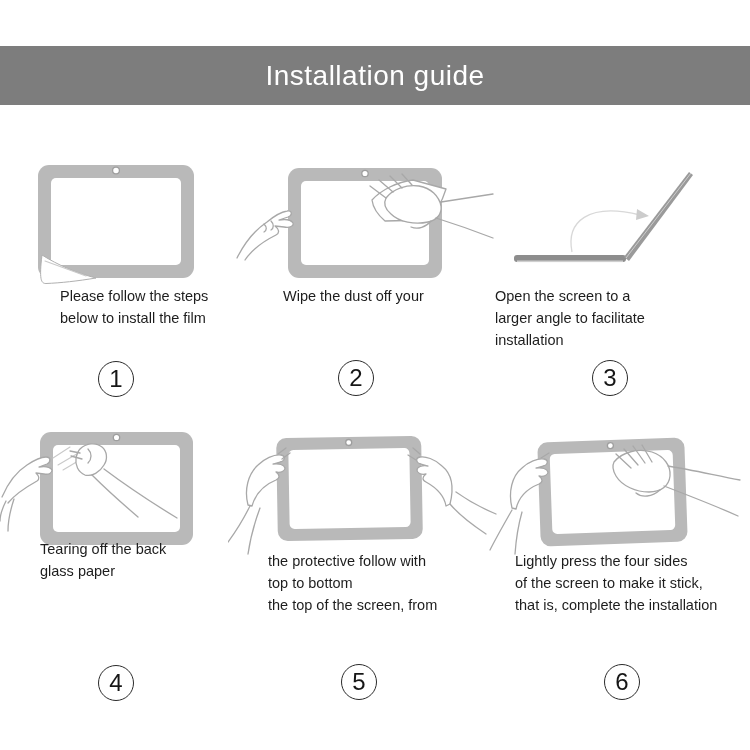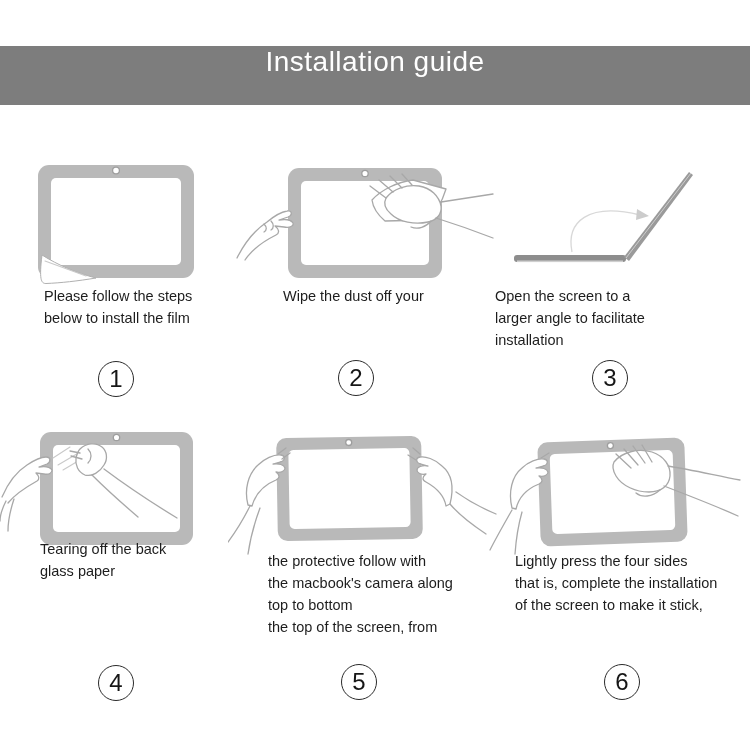--- a/index.html
+++ b/index.html
@@ -6,21 +6,21 @@
     --header-bg:#7d7d7d; --header-fg:#ffffff; --frame-gray:#b9b9b9;
     --line-gray:#a8a8a8; --ink:#1d1d1d; --badge-ring:#2b2b2b;
   }
   html,body{margin:0;padding:0}
   body{
     width:750px;height:750px;position:relative;overflow:hidden;background:#ffffff;
     font-family:"Liberation Sans","DejaVu Sans",sans-serif;color:var(--ink);
   }
   .banner{
     position:absolute;left:0;top:46px;width:750px;height:59px;background:var(--header-bg);
-    display:flex;align-items:flex-start;justify-content:center;
+    display:flex;align-items:center;justify-content:center;
   }
   .banner h1{margin:0;font-weight:400;font-size:28px;letter-spacing:.5px;color:var(--header-fg)}
   .illus{position:absolute;display:block}
   .caption{position:absolute;font-size:14.5px;line-height:22px;white-space:nowrap}
   .badge{
     position:absolute;width:34px;height:34px;border:1.5px solid var(--badge-ring);border-radius:50%;
     display:flex;align-items:center;justify-content:center;font-size:24px;color:#161616;
   }
   
   .frame{fill:var(--frame-gray)}
@@ -45,21 +45,21 @@
       <g>
         <rect class="frame" x="8" y="5" width="156" height="113" rx="11"></rect>
         <rect class="screen" x="21" y="18" width="130" height="87" rx="5"></rect>
         <circle class="cam" cx="86" cy="10.5" r="3.4"></circle>
       </g>
       <g>
         <path class="peel" d="M12,95 C28,105 46,113 66,118 C48,121 30,123 16,123.5 C11,123.7 9,119 12,95 Z"></path>
         <path class="lnl" d="M15,101 L56,116"></path>
       </g>
     </svg>
-    <div class="caption" style="left:44px;top:285px">
+    <div class="caption" style="left:60px;top:285px">
       <div>Please follow the steps</div>
       <div>below to install the film</div>
     </div>
     <div class="badge" style="left:98px;top:361px">1</div>
   </section>
 
   <section>
     <svg class="illus" style="left:235px;top:158px" width="260" height="130" viewBox="0 0 260 130">
       <g>
         <rect class="frame" x="53" y="10" width="154" height="110" rx="11"></rect>
@@ -162,21 +162,20 @@
       <g>
         <path class="hand" d="M222,76 C226,60 224,46 214,38 C207,31 197,28 192,29 C187,30 188,35 193,36 L200,38 C194,37 189,39 189,42 C189,45 193,47 198,46 C194,49 194,52 198,54 C207,59 216,66 218,78 Z"></path>
         <path class="ln" d="M192,26 L185,20"></path>
         <path class="ln" d="M188,32 L180,27"></path>
         <path class="ln" d="M222,76 C232,88 246,98 258,106"></path>
         <path class="ln" d="M228,64 C242,74 256,81 268,86"></path>
       </g>
     </svg>
     <div class="caption" style="left:268px;top:550px">
       <div>the protective follow with</div>
-      <div>the macbook's camera along</div>
       <div>top to bottom</div>
       <div>the top of the screen, from</div>
     </div>
     <div class="badge" style="left:341px;top:664px">5</div>
   </section>
 
   <section>
     <svg class="illus" style="left:488px;top:428px" width="262" height="132" viewBox="0 0 262 132">
       <g transform="rotate(-2 125 64)">
         <rect class="frame" x="51" y="12" width="147" height="104" rx="10"></rect>
@@ -195,19 +194,19 @@
         <path class="ln" d="M136,21 L150,37"></path>
         <path class="ln" d="M145,18 L157,35"></path>
         <path class="ln" d="M154,17 L164,34"></path>
         <path class="ln" d="M172,62 C164,69 154,70 148,65"></path>
         <path class="ln" d="M180,38 C205,42 230,48 252,52"></path>
         <path class="ln" d="M176,58 C202,68 228,78 250,88"></path>
       </g>
     </svg>
     <div class="caption" style="left:515px;top:550px">
       <div>Lightly press the four sides</div>
+      <div>of the screen to make it stick,</div>
       <div>that is, complete the installation</div>
-      <div>of the screen to make it stick,</div>
     </div>
     <div class="badge" style="left:604px;top:664px">6</div>
   </section>
 
 </div>
 
 </body></html>

